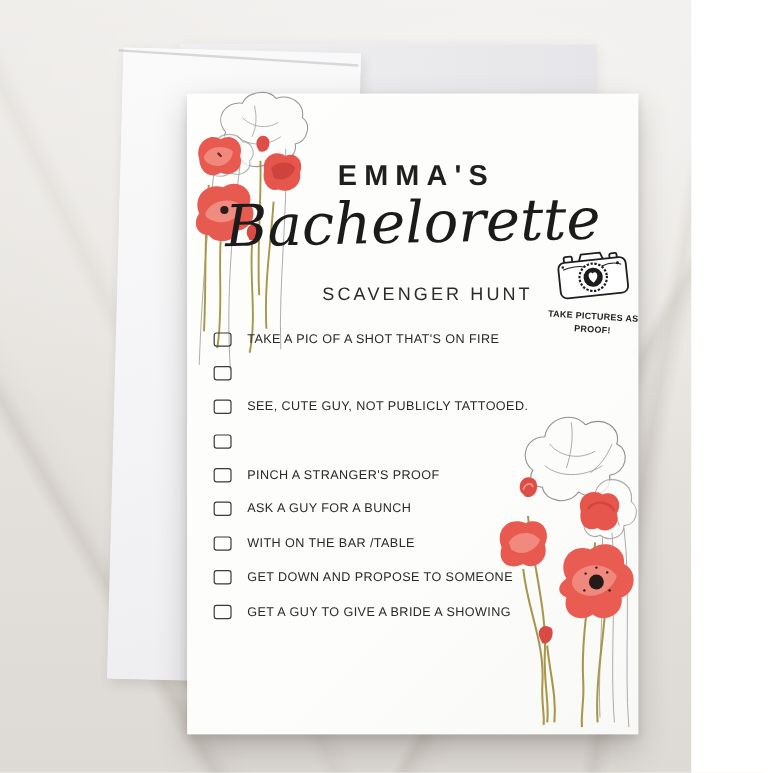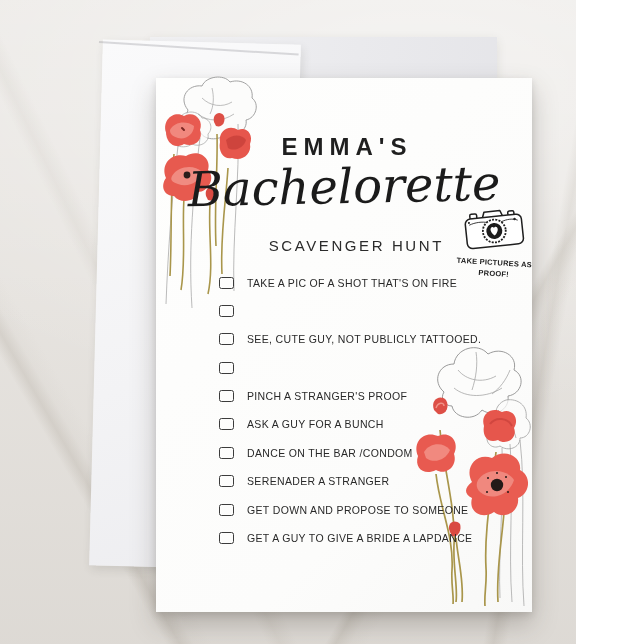--- a/index.html
+++ b/index.html
@@ -58,21 +58,21 @@
   .camera-svg { transform:rotate(-6deg); }
   .camera-caption {
     margin-top:1px; transform:rotate(3.5deg);
     font-size:7.5px; font-weight:bold; letter-spacing:0.2px;
     line-height:1.5; color:#1d1d1d;
   }
   .checklist {
     position:absolute; left:22px; top:198px; width:344px;
     display:flex; flex-direction:column; gap:15.4px;
   }
-  .check-row { display:flex; align-items:center; height:13px;margin-left:41px; }
+  .check-row { display:flex; align-items:center; height:13px; }
   .checkbox {
     box-sizing:border-box; width:15px; height:12px; flex:none;
     border:1.8px solid #3b3b3b; border-radius:2.5px; margin-right:13px;
     background:transparent;
   }
   .check-label {
     font-size:10.5px; letter-spacing:0.35px; color:#292929; white-space:nowrap;
   }
 </style>
 </head>
@@ -217,33 +217,29 @@
         </div>
 
         <div class="check-row">
           <span class="checkbox"></span>
           <span class="check-label">ASK A GUY FOR A BUNCH</span>
         </div>
 
 
         <div class="check-row">
           <span class="checkbox"></span>
-          <span class="check-label">DANCE ON THE BAR /CONDOM</span>
-        </div>
-
-        <div class="check-row">
-          <span class="checkbox"></span>
-          <span class="check-label">SERENADER A STRANGER</span>
-        </div>
+          <span class="check-label">WITH ON THE BAR /TABLE</span>
+        </div>
+
 
         <div class="check-row">
           <span class="checkbox"></span>
           <span class="check-label">GET DOWN AND PROPOSE TO SOMEONE</span>
         </div>
 
         <div class="check-row">
           <span class="checkbox"></span>
-          <span class="check-label">GET A GUY TO GIVE A BRIDE A LAPDANCE</span>
+          <span class="check-label">GET A GUY TO GIVE A BRIDE A SHOWING</span>
         </div>
       </div>
 
   </div>
 </div>
 
 </body></html>

